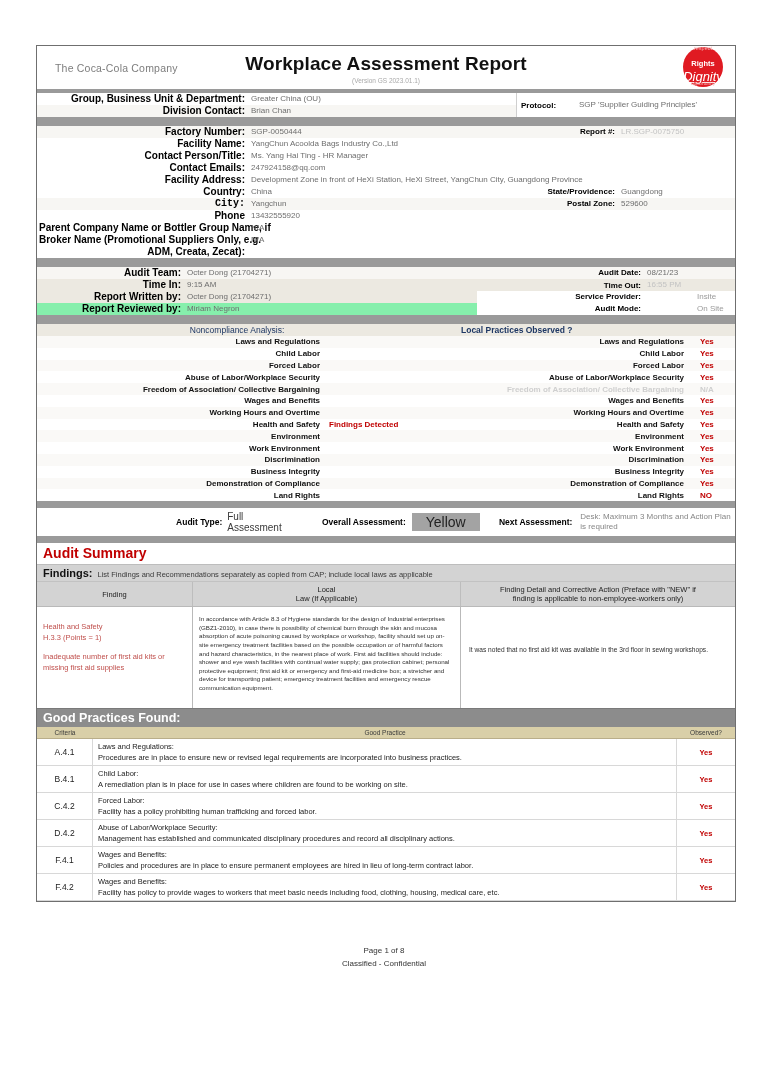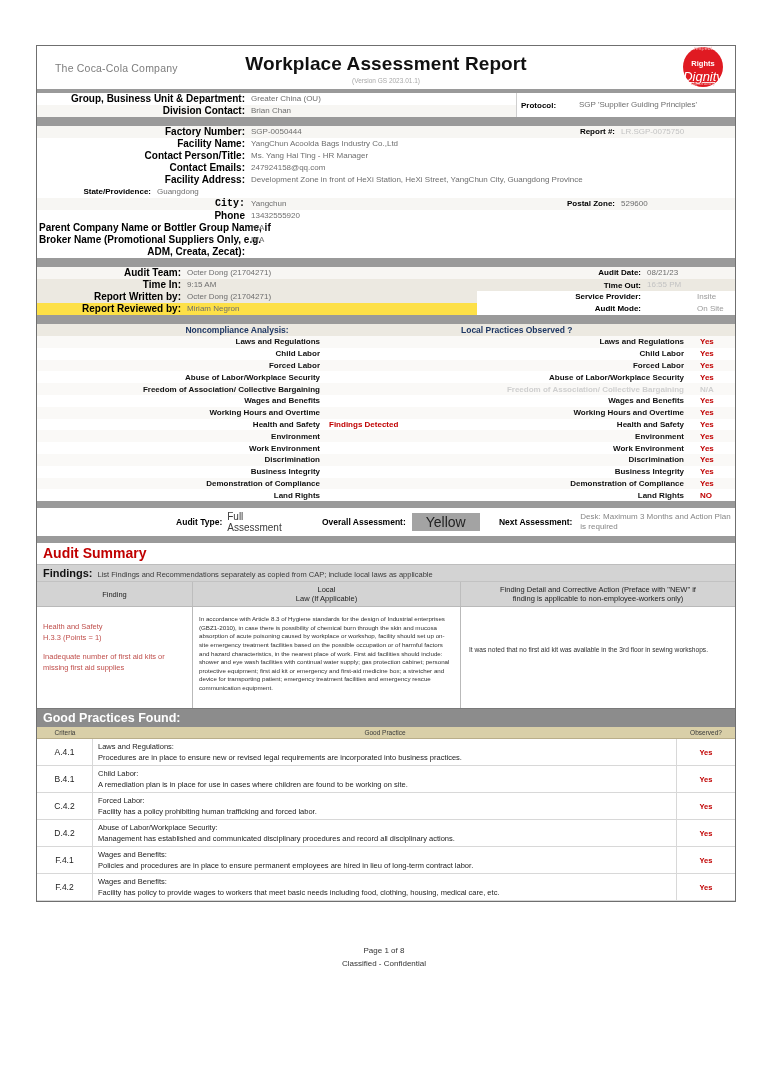--- a/index.html
+++ b/index.html
@@ -91,21 +91,21 @@
   .fullrow .val { flex: 1; }
 
   
   .s3 .lab { width: 148px; }
   .s3 .rlab { width: 168px; font-size: 8px; font-weight:bold; text-align:right; padding:1px 4px 1px 2px; }
   .s3 .rval { font-size:8px; color:#6e6e6e; padding:1px 2px; line-height:10px; }
   .s3 .rval.ind { padding-left: 52px; }
 
   
   .nc-head { display:flex; background:#ece9e1; }
-  .nc-head .c1 { width: 400px; text-align:center; font-size:8.5px; font-weight:bold; color:#1f3864; padding:1px 12px; }
+  .nc-head .c1 { width: 400px; text-align:center; font-size:8.5px; font-weight:normal; color:#1f3864; padding:1px 12px; }
   .nc-head .c2 { flex:1; font-size:8.5px; font-weight:bold; color:#1f3864; padding:1px 0 1px 24px; }
 
   .nc-row { display:flex; min-height:11.8px; align-items:center; }
   .nc-row:nth-child(odd) { background:#faf9f7; }
   .nc-row:nth-child(even) { background:#ffffff; }
   .nc-left { width: 286px; text-align:right; font-size:8px; font-weight:bold; color:#111; padding-right:3px; line-height:11px;}
   .nc-flag { width: 114px; font-size:8px; font-weight:bold; color:#c00000; padding-left:6px; }
   .nc-right { width: 253px; text-align:right; font-size:8px; font-weight:bold; color:#111; padding-right:6px; line-height:11px;}
   .nc-obs { flex:1; font-size:8px; font-weight:bold; color:#c00000; padding-left:10px; }
   .na .nc-right { color:#cfcfcf; }
@@ -242,20 +242,24 @@
       <div class="fullrow">
         <div class="lab">Contact Emails:</div>
         <div class="val">247924158@qq.com</div>
       </div>
       <div class="fullrow alt2">
         <div class="lab">Facility Address:</div>
         <div class="val">Development Zone in front of HeXi Station, HeXi Street, YangChun City, Guangdong Province</div>
       </div>
 
       <div style="display:flex;" class="row">
+        <div style="width:464px;display:flex;">
+          <div class="lab" style="width:212px;">Country:</div>
+          <div class="val">China</div>
+        </div>
         <div style="flex:1;display:flex;">
           <div class="rlab">State/Providence:</div>
           <div class="val">Guangdong</div>
         </div>
       </div>
 
       <div style="display:flex;" class="row alt2">
         <div style="width:464px;display:flex;">
           <div class="lab" style="width:212px;font-family:Liberation Mono, monospace;">City:</div>
           <div class="val">Yangchun</div>
@@ -309,21 +313,21 @@
       <div style="display:flex;background:#ece9e1;" class="row">
         <div style="width:440px;display:flex;">
           <div class="lab" style="width:148px;">Report Written by:</div>
           <div class="val">Octer Dong (21704271)</div>
         </div>
         <div style="flex:1;display:flex;background:#fff;">
           <div class="rlab">Service Provider:</div>
           <div class="rval ind" style="color:#9a9a9a;">Insite</div>
         </div>
       </div>
-      <div style="display:flex;background:#fde047;" class="row">
+      <div style="display:flex;background:#86efac;" class="row">
         <div style="width:440px;display:flex;">
           <div class="lab" style="width:148px;">Report Reviewed by:</div>
           <div class="val">Miriam Negron</div>
         </div>
         <div style="flex:1;display:flex;background:#fff;">
           <div class="rlab">Audit Mode:</div>
           <div class="rval ind" style="color:#9a9a9a;">On Site</div>
         </div>
       </div>
     </div>

